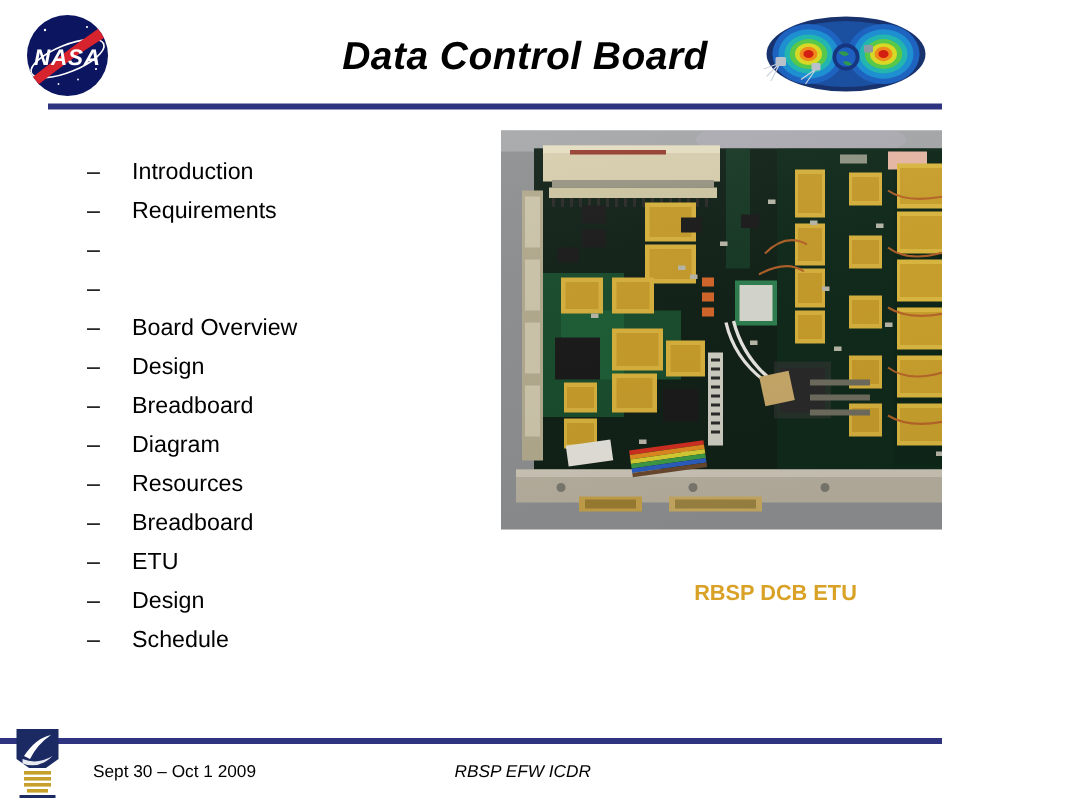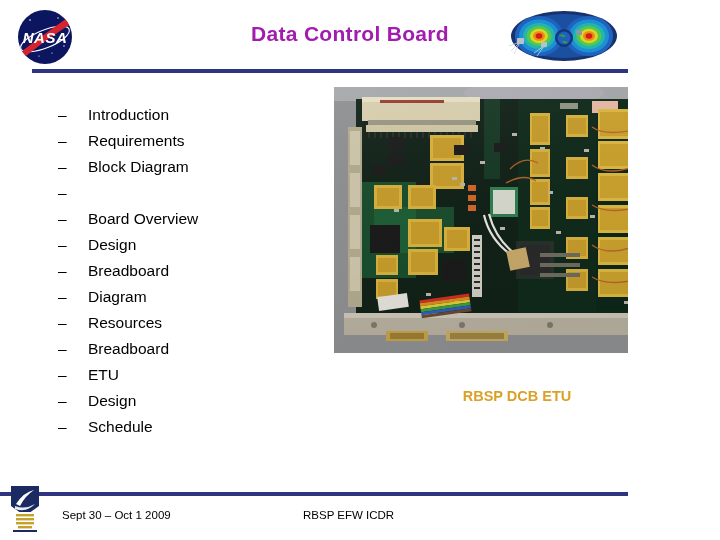--- a/index.html
+++ b/index.html
@@ -25,23 +25,24 @@
     top: 6px;
     width: 76px;
     height: 62px;
   }
   #slide-title {
     position: absolute;
     left: 110px;
     top: 22px;
     width: 480px;
     text-align: center;
-    font-size: 21px;
+    font-size: 26px;
     font-weight: bold;
-    color: #a21caf;
+    font-style: italic;
+    color: #000000;
     letter-spacing: 0.3px;
     white-space: nowrap;
   }
   #rbsp-logo {
     position: absolute;
     right: 8px;
     top: 6px;
     width: 112px;
     height: 60px;
   }
@@ -120,21 +121,21 @@
     height: 50px;
   }
   .footer-text {
     position: absolute;
     top: 509px;
     font-size: 11.5px;
     color: #000000;
     white-space: nowrap;
   }
   #footer-date  { left: 62px; }
-  #footer-event { left: 303px; }
+  #footer-event { left: 303px; font-style: italic; }
   #footer-page  { left: 688px; }
 </style>
 </head>
 <body>
 
 <div id="slide">
 
   <div id="nasa-logo">
     <svg viewBox="0 0 76 62" width="76" height="62">
       <defs>
@@ -214,21 +215,20 @@
     <div class="outline-item">
       <span class="outline-dash">–</span>
       <span class="outline-label">Introduction</span>
     </div>
     <div class="outline-item">
       <span class="outline-dash">–</span>
       <span class="outline-label">Requirements</span>
     </div>
     <div class="outline-item">
       <span class="outline-dash">–</span>
-      <span class="outline-label">Block Diagram</span>
     </div>
     <div class="outline-item">
       <span class="outline-dash">–</span>
     </div>
     <div class="outline-item">
       <span class="outline-dash">–</span>
       <span class="outline-label">Board Overview</span>
     </div>
     <div class="outline-item">
       <span class="outline-dash">–</span>

